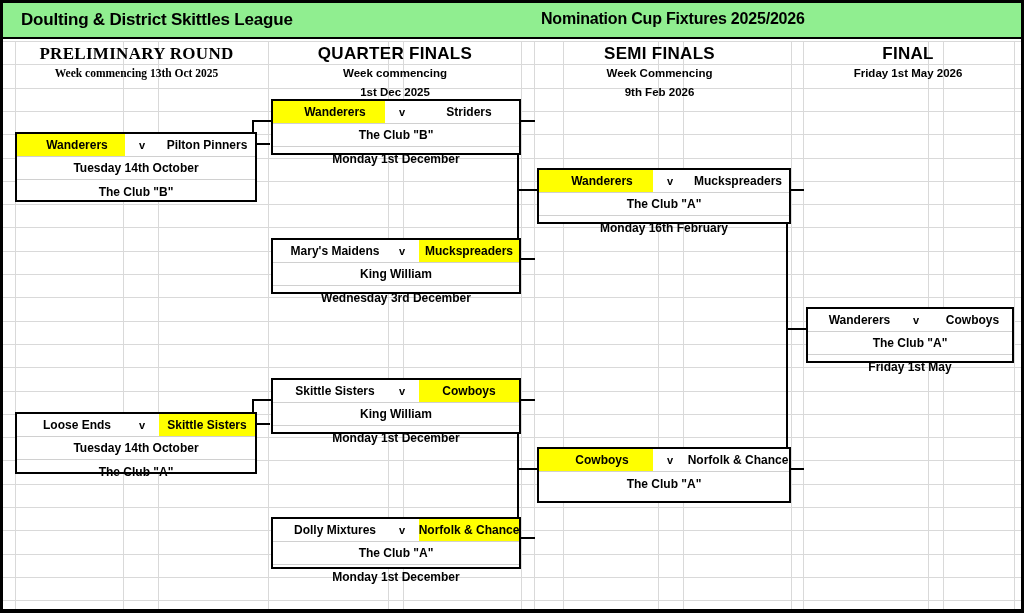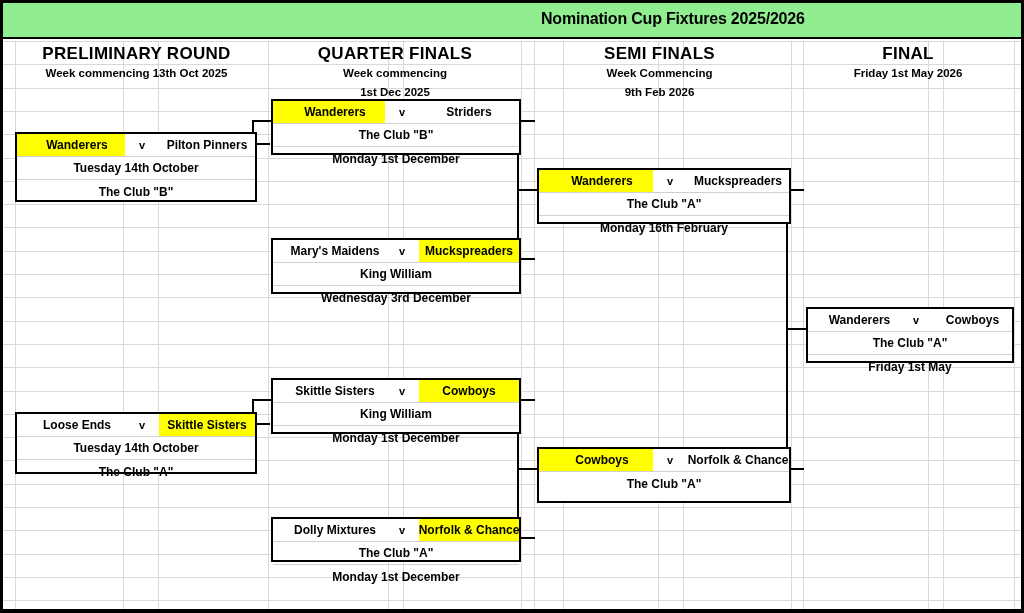--- a/index.html
+++ b/index.html
@@ -141,24 +141,25 @@
       <div class="vline" style="left: 655px; top: 38px; height: 571px;"></div>
       <div class="vline" style="left: 680px; top: 38px; height: 571px;"></div>
       <div class="vline" style="left: 788px; top: 38px; height: 571px;"></div>
       <div class="vline" style="left: 800px; top: 38px; height: 571px;"></div>
       <div class="vline" style="left: 925px; top: 38px; height: 571px;"></div>
       <div class="vline" style="left: 940px; top: 38px; height: 571px;"></div>
       <div class="vline" style="left: 1011px; top: 38px; height: 571px;"></div>
     </div>
 
   <div class="banner">
+    <div class="banner-left">Doulting &amp; District Skittles League</div>
     <div class="banner-right">Nomination Cup Fixtures 2025/2026</div>
   </div>
 
-  <div class="round-head" style="left:12px;top:40px;width:243px;">
+  <div class="round-head" style="left:12px;top:40px;width:243px;font-family:Liberation Serif, serif;">
     <div class="round-title">PRELIMINARY ROUND</div>
     <div class="round-sub">Week commencing 13th Oct 2025</div>
   </div>
 
   <div class="round-head" style="left:266px;top:40px;width:252px;">
     <div class="round-title">QUARTER FINALS</div>
     <div class="round-sub">Week commencing</div>
     <div class="round-sub">1st Dec 2025</div>
   </div>
 
@@ -269,21 +270,21 @@
       </div>
     </div>
     <div class="row">
       <div class="venue">King William</div>
     </div>
     <div class="row">
       <div class="date">Monday 1st December</div>
     </div>
   </div>
 
-  <div class="match" style="left:268px;top:514px;width:250px;height:45px;">
+  <div class="match" style="left:268px;top:514px;width:250px;height:52px;">
     <div class="row">
       <div class="teams">
         <div class="team team-a">Dolly Mixtures</div>
         <div class="vs">v</div>
         <div class="team team-b hl">Norfolk &amp; Chance</div>
       </div>
     </div>
     <div class="row">
       <div class="venue">The Club "A"</div>
     </div>

